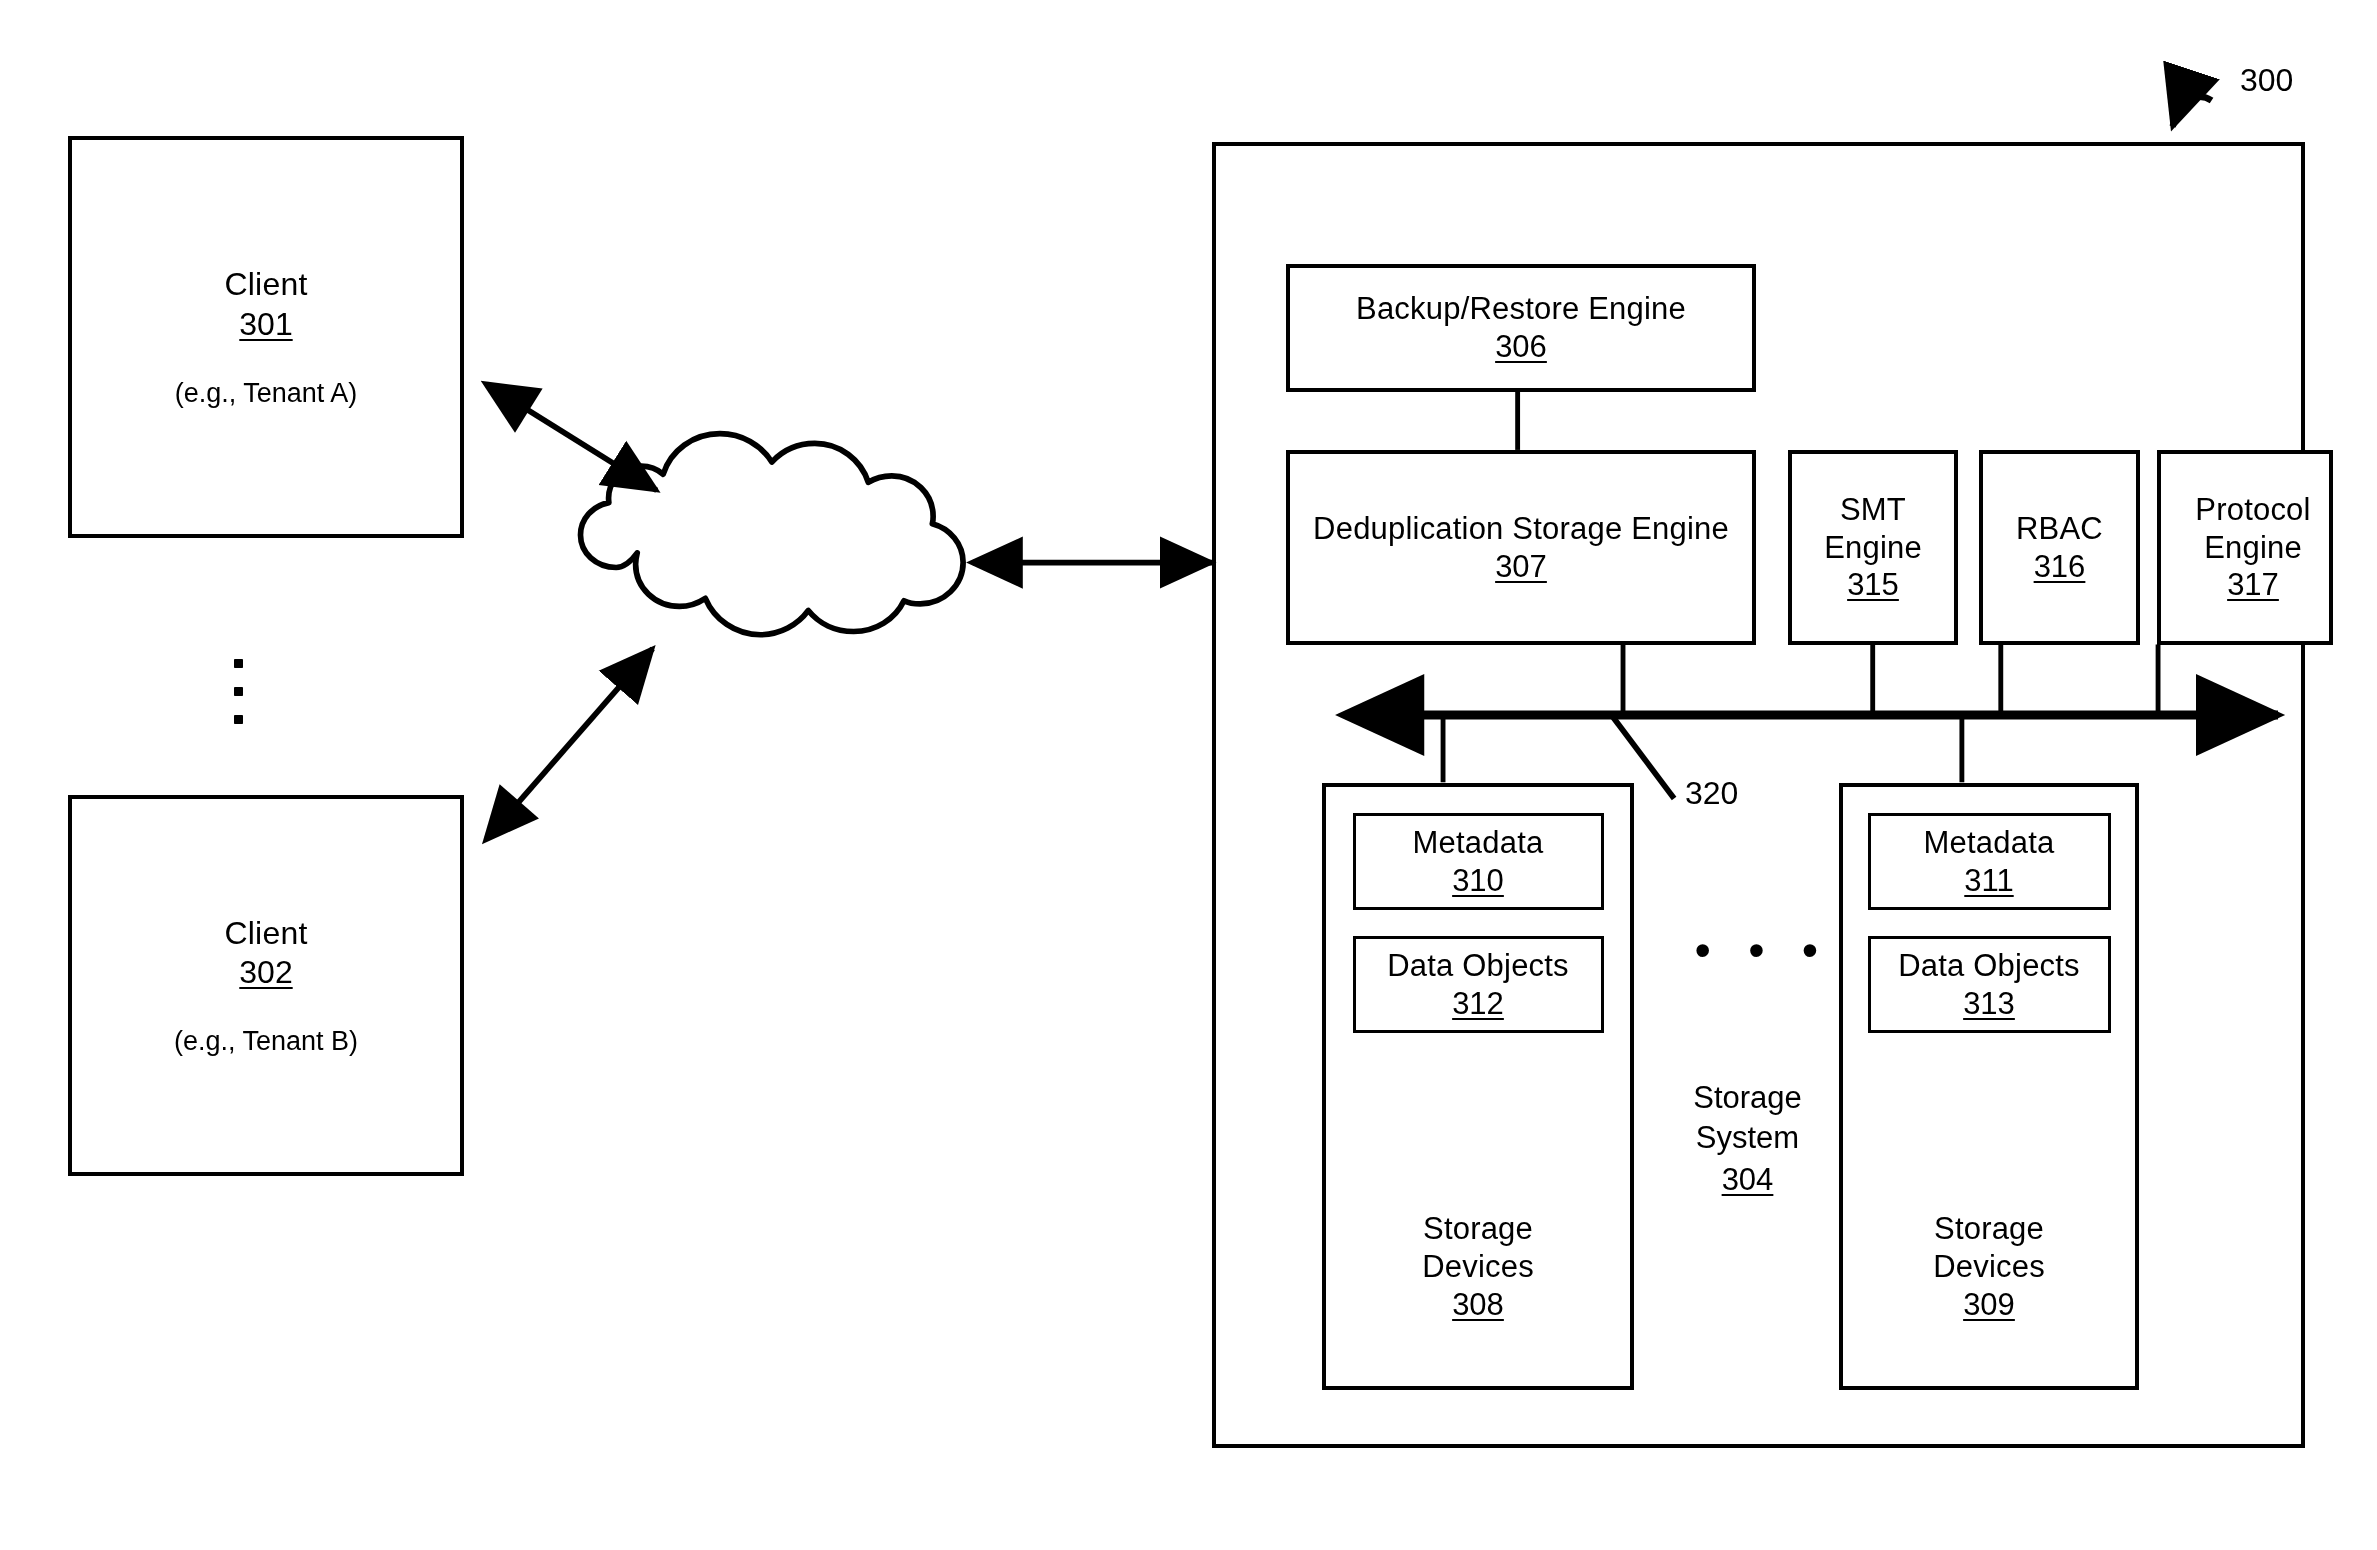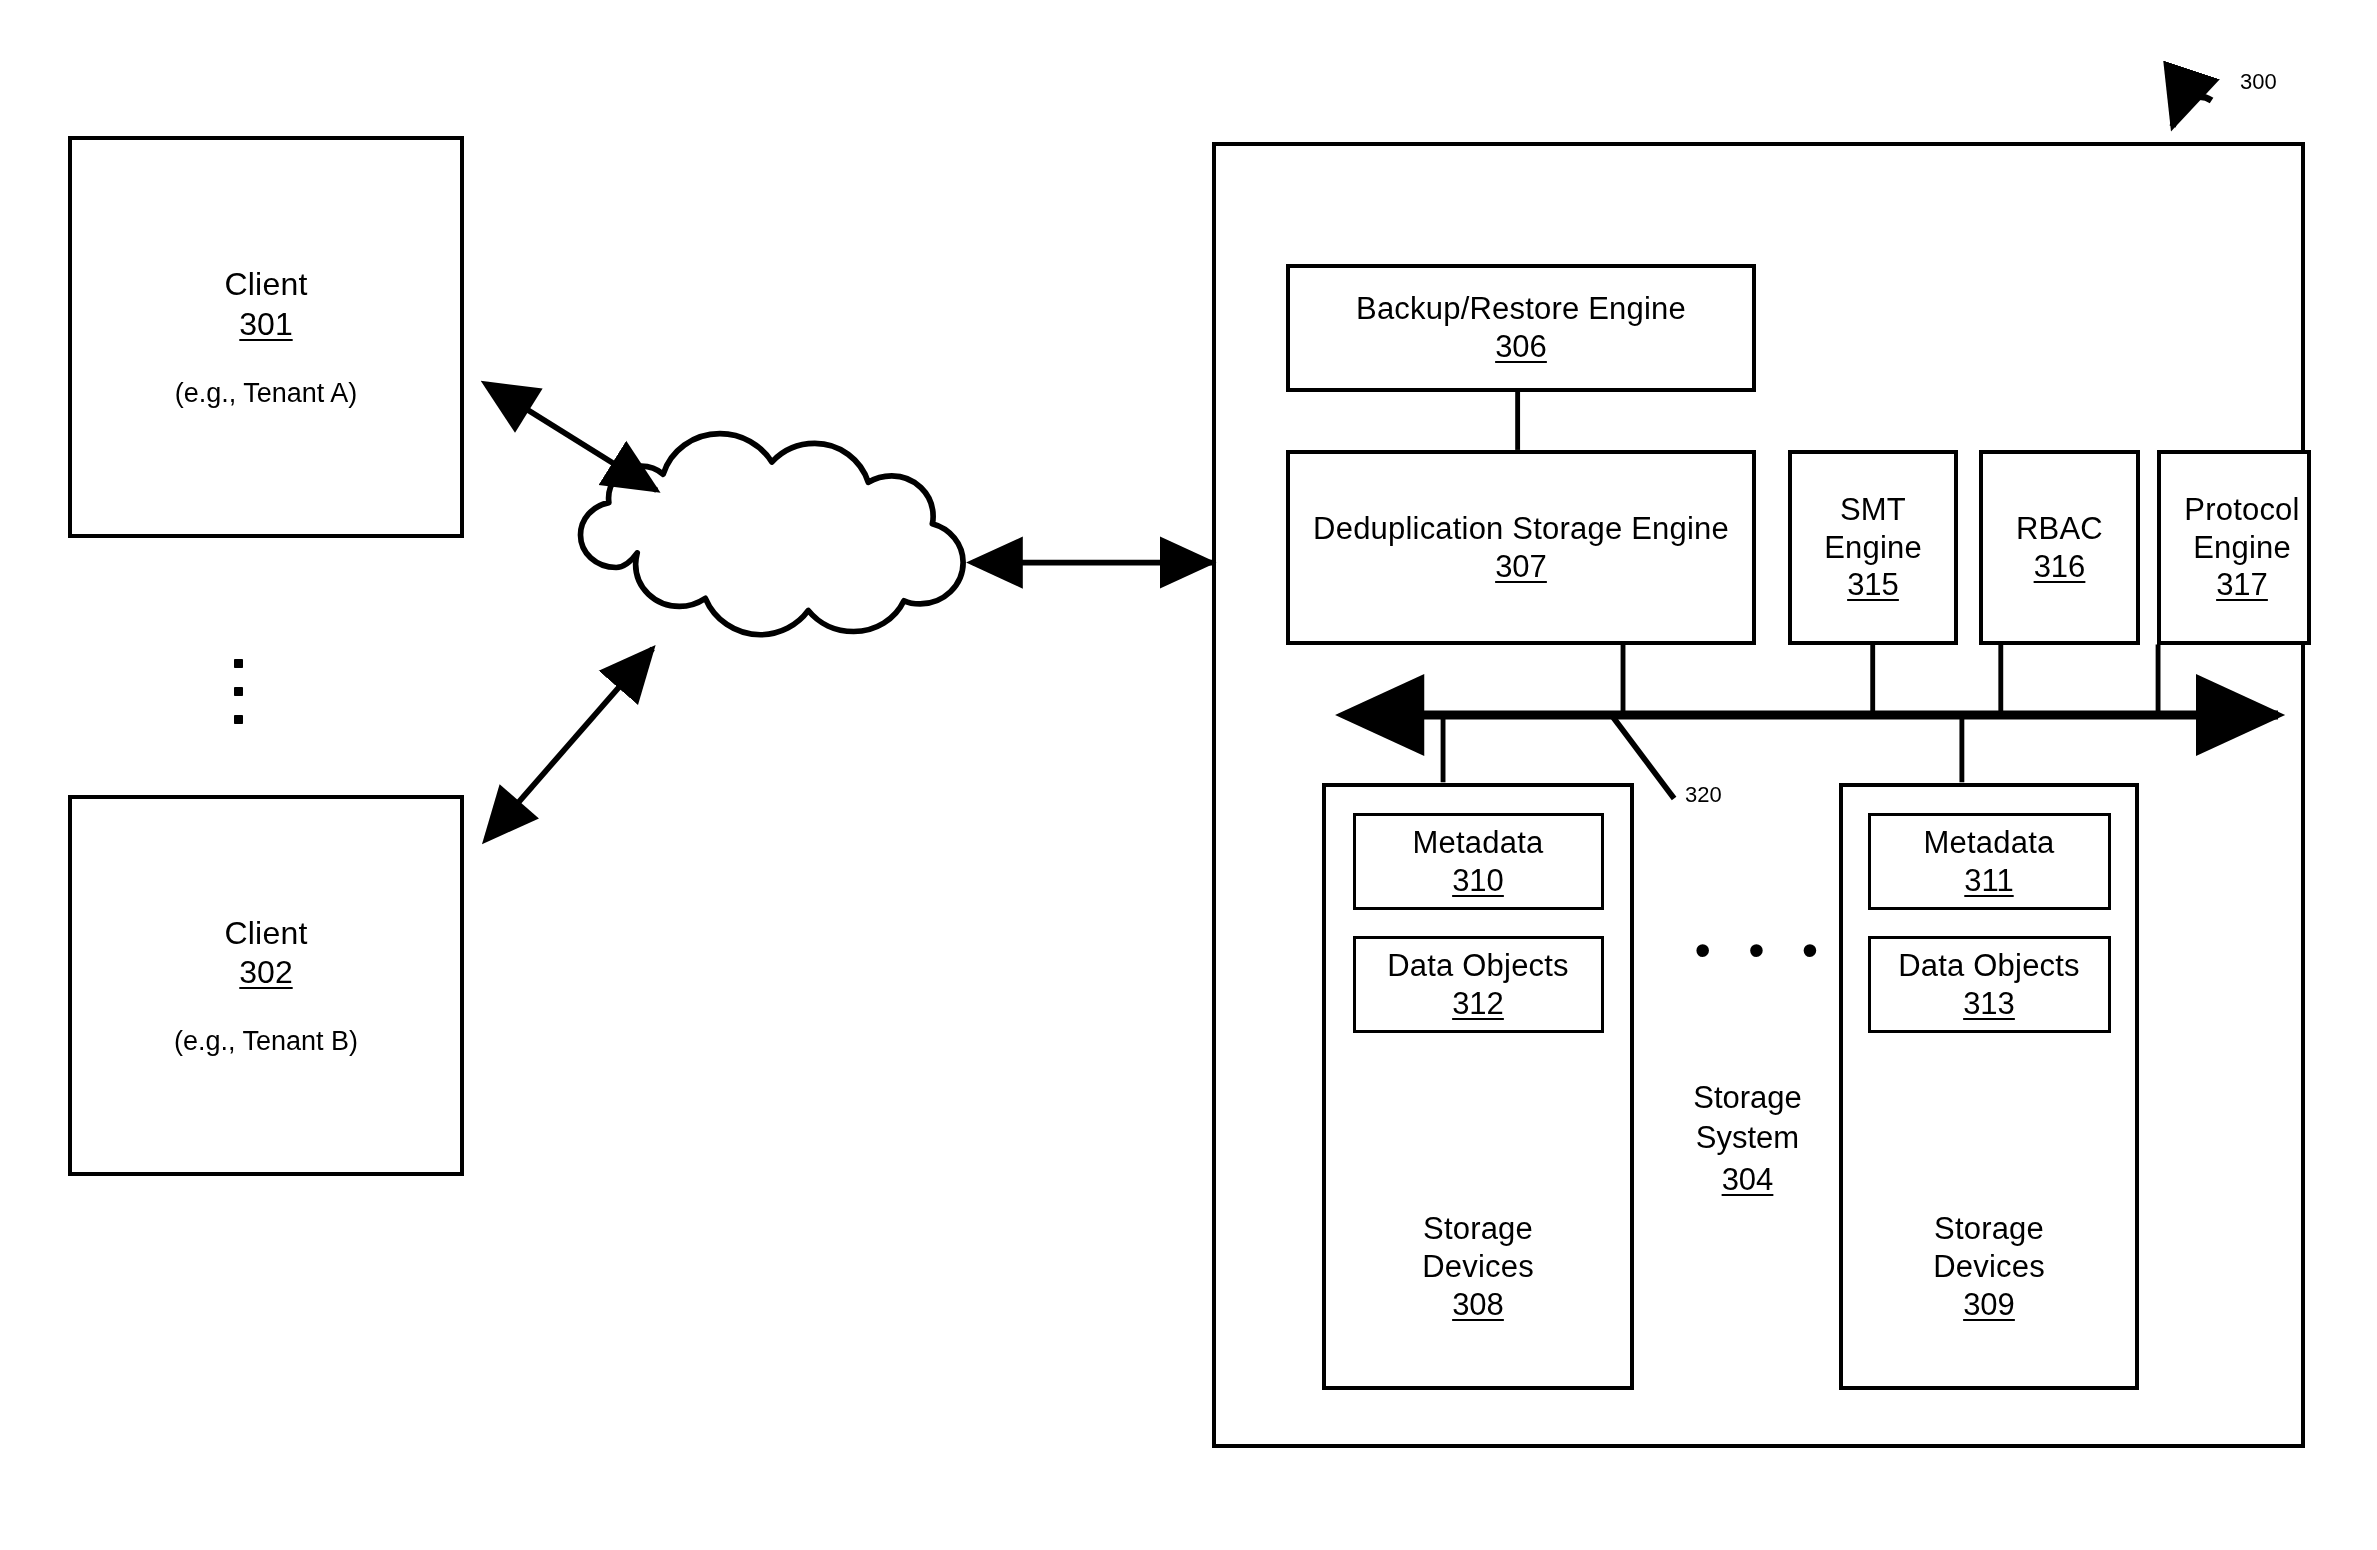--- a/index.html
+++ b/index.html
@@ -60,23 +60,22 @@
   }
   .freetext {
     position: absolute;
     font-size: 31px;
     line-height: 1.28;
     text-align: center;
     white-space: nowrap;
   }
   .freenum {
     position: absolute;
-    font-size: 22px;
+    font-size: 32px;
     line-height: 1.2;
-    margin-top: 8px;
   }
   .stack { display: flex; flex-direction: column; align-items: center; }
   .dots-h {
     position: absolute;
     font-size: 44px;
     letter-spacing: 13px;
     line-height: 1;
     font-weight: bold;
   }
   .dots-v {
@@ -205,21 +204,21 @@
     <div class="label">SMT</div>
     <div class="label">Engine</div>
     <div class="refnum">315</div>
   </div>
 
   <div class="box" style="left:1979px; top:450px; width:161px; height:195px;">
     <div class="label">RBAC</div>
     <div class="refnum">316</div>
   </div>
 
-  <div class="box" style="left:2157px; top:450px; width:154px; height:195px;padding-left:16px;">
+  <div class="box" style="left:2157px; top:450px; width:176px; height:195px;padding-left:16px;">
     <div class="label">Protocol</div>
     <div class="label">Engine</div>
     <div class="refnum">317</div>
   </div>
 
   <div class="freenum" style="left:1685px; top:774px;">320</div>
 
   <div class="box" style="left:1322px; top:783px; width:312px; height:607px; justify-content:flex-start;">
     <div class="box box-thin" style="position:relative; left:auto; top:auto; width:251px; height:97px; margin-top:26px;">
       <div class="label">Metadata</div>

